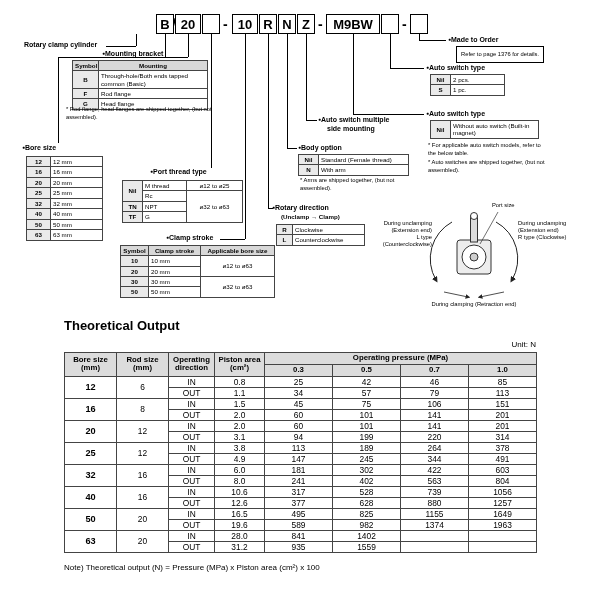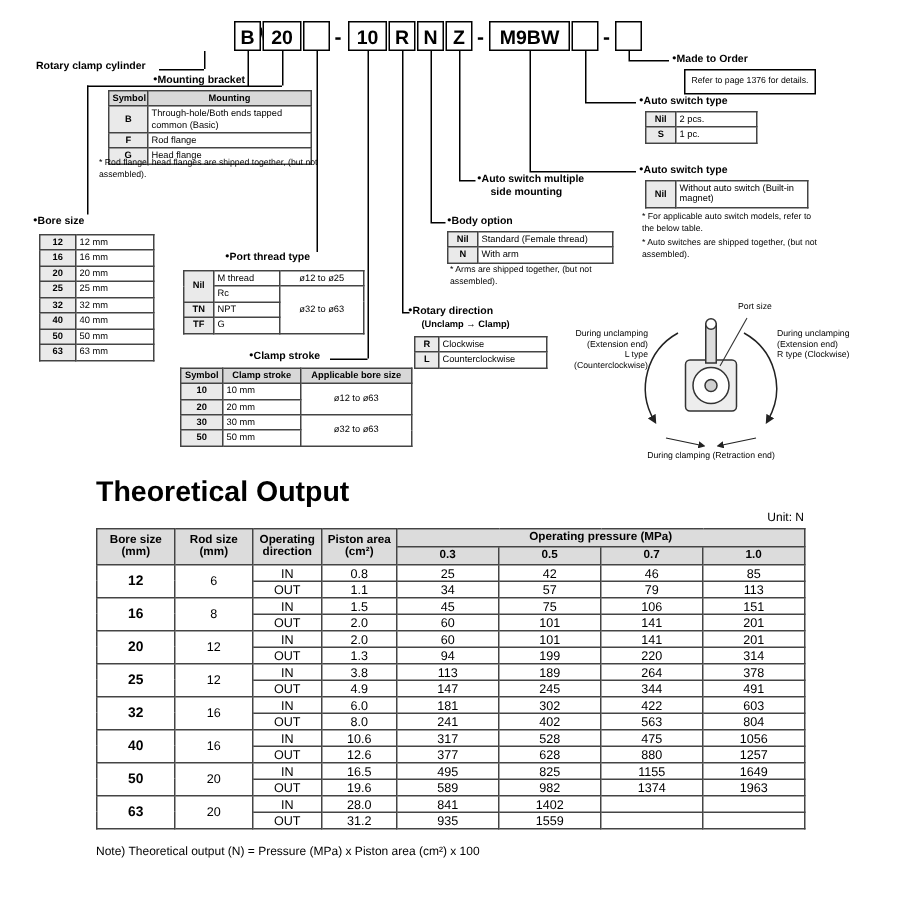--- a/index.html
+++ b/index.html
@@ -33,21 +33,21 @@
   .sidenote { font-size:5.8px; line-height:1.3; margin-bottom:2px; }
   .note { position:absolute; font-size:5.8px; line-height:1.3; }
   .mto-box { position:absolute; border:1px solid #000; font-size:5.8px; line-height:1.25;
              display:flex; align-items:center; justify-content:center; text-align:center; padding:1px 2px; }
 
   
   .diagram { position:absolute; }
   .diagram .dlab { position:absolute; font-size:5.8px; line-height:1.2; }
 
   
-  .to-title { position:absolute; font-size:19px; font-weight:bold; }
+  .to-title { position:absolute; font-size:13px; font-weight:bold; }
   .unit { position:absolute; font-size:8px; text-align:right; }
   .ot { border-collapse:collapse; position:absolute; table-layout:fixed; width:472px; border:1.5px solid #000; }
   .ot th { background:#dcdcdc; border:1px solid #444; font-size:7.8px; font-weight:bold; line-height:1.15; padding:1px 2px; text-align:center; }
   .ot td { border:1px solid #444; font-size:8.4px; height:11px; padding:0 3px; text-align:center; line-height:1; }
   .ot td.bore { font-weight:bold; font-size:9.2px; }
   .tnotes { position:absolute; }
   .tnote { font-size:8px; line-height:1.3; }
   .tnote.indent { margin-left:28px; }
 </style>
 </head>
@@ -420,21 +420,21 @@
           <td rowspan="2">12</td>
           <td>IN</td>
           <td>2.0</td>
           <td>60</td>
           <td>101</td>
           <td>141</td>
           <td>201</td>
         </tr>
         <tr>
           <td>OUT</td>
-          <td>1.3</td>
+          <td>3.1</td>
           <td>94</td>
           <td>199</td>
           <td>220</td>
           <td>314</td>
         </tr>
         <tr>
           <td class="bore" rowspan="2">25</td>
           <td rowspan="2">12</td>
           <td>IN</td>
           <td>3.8</td>
@@ -469,21 +469,21 @@
           <td>563</td>
           <td>804</td>
         </tr>
         <tr>
           <td class="bore" rowspan="2">40</td>
           <td rowspan="2">16</td>
           <td>IN</td>
           <td>10.6</td>
           <td>317</td>
           <td>528</td>
-          <td>475</td>
+          <td>739</td>
           <td>1056</td>
         </tr>
         <tr>
           <td>OUT</td>
           <td>12.6</td>
           <td>377</td>
           <td>628</td>
           <td>880</td>
           <td>1257</td>
         </tr>

